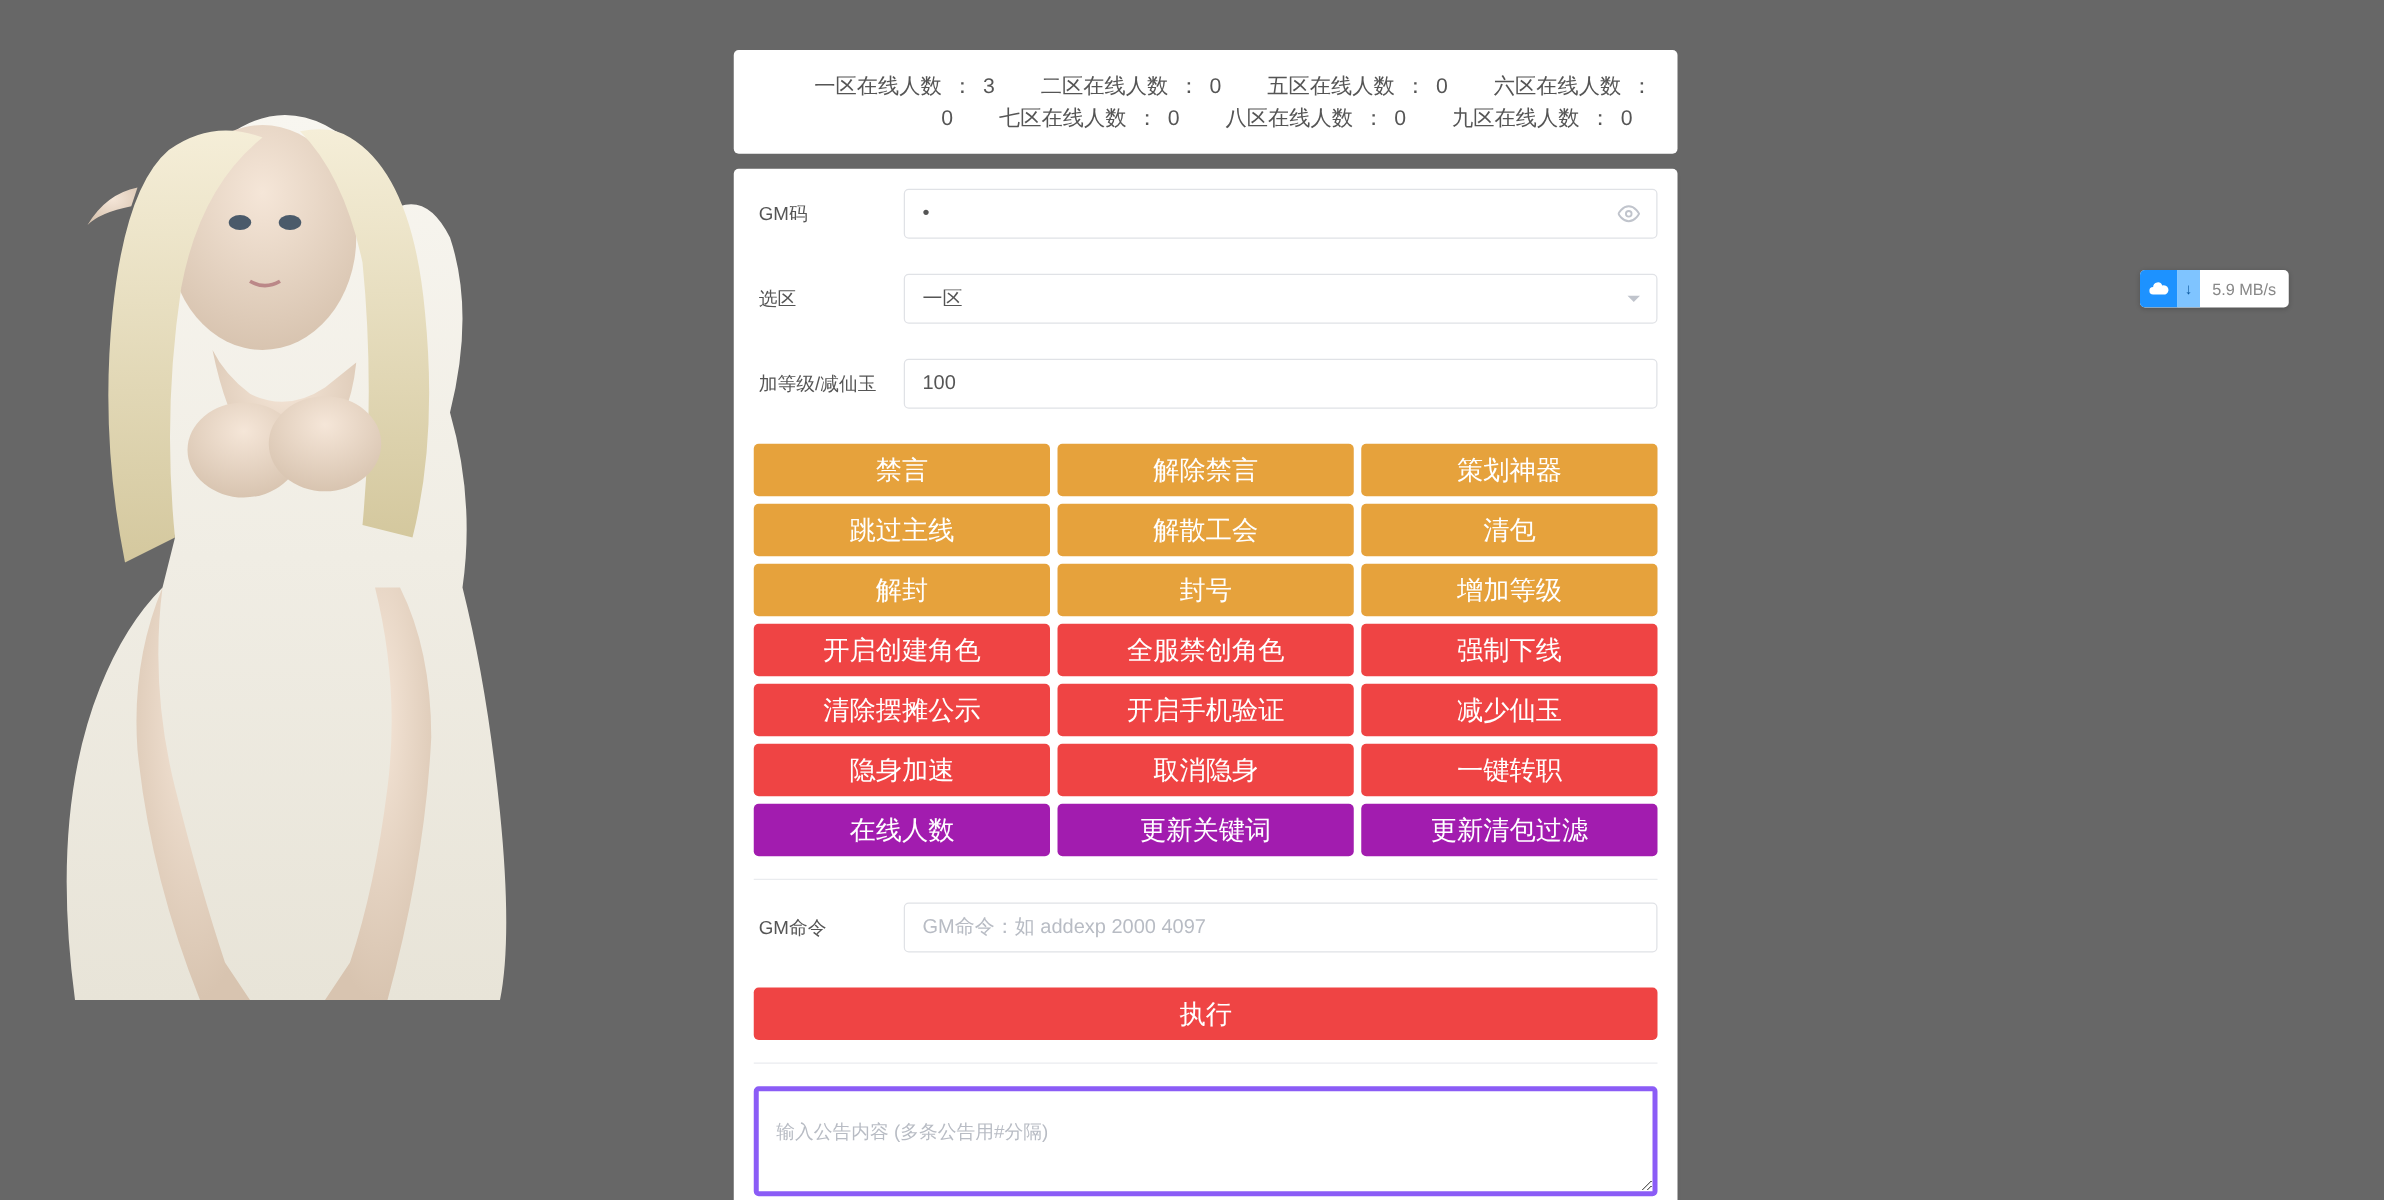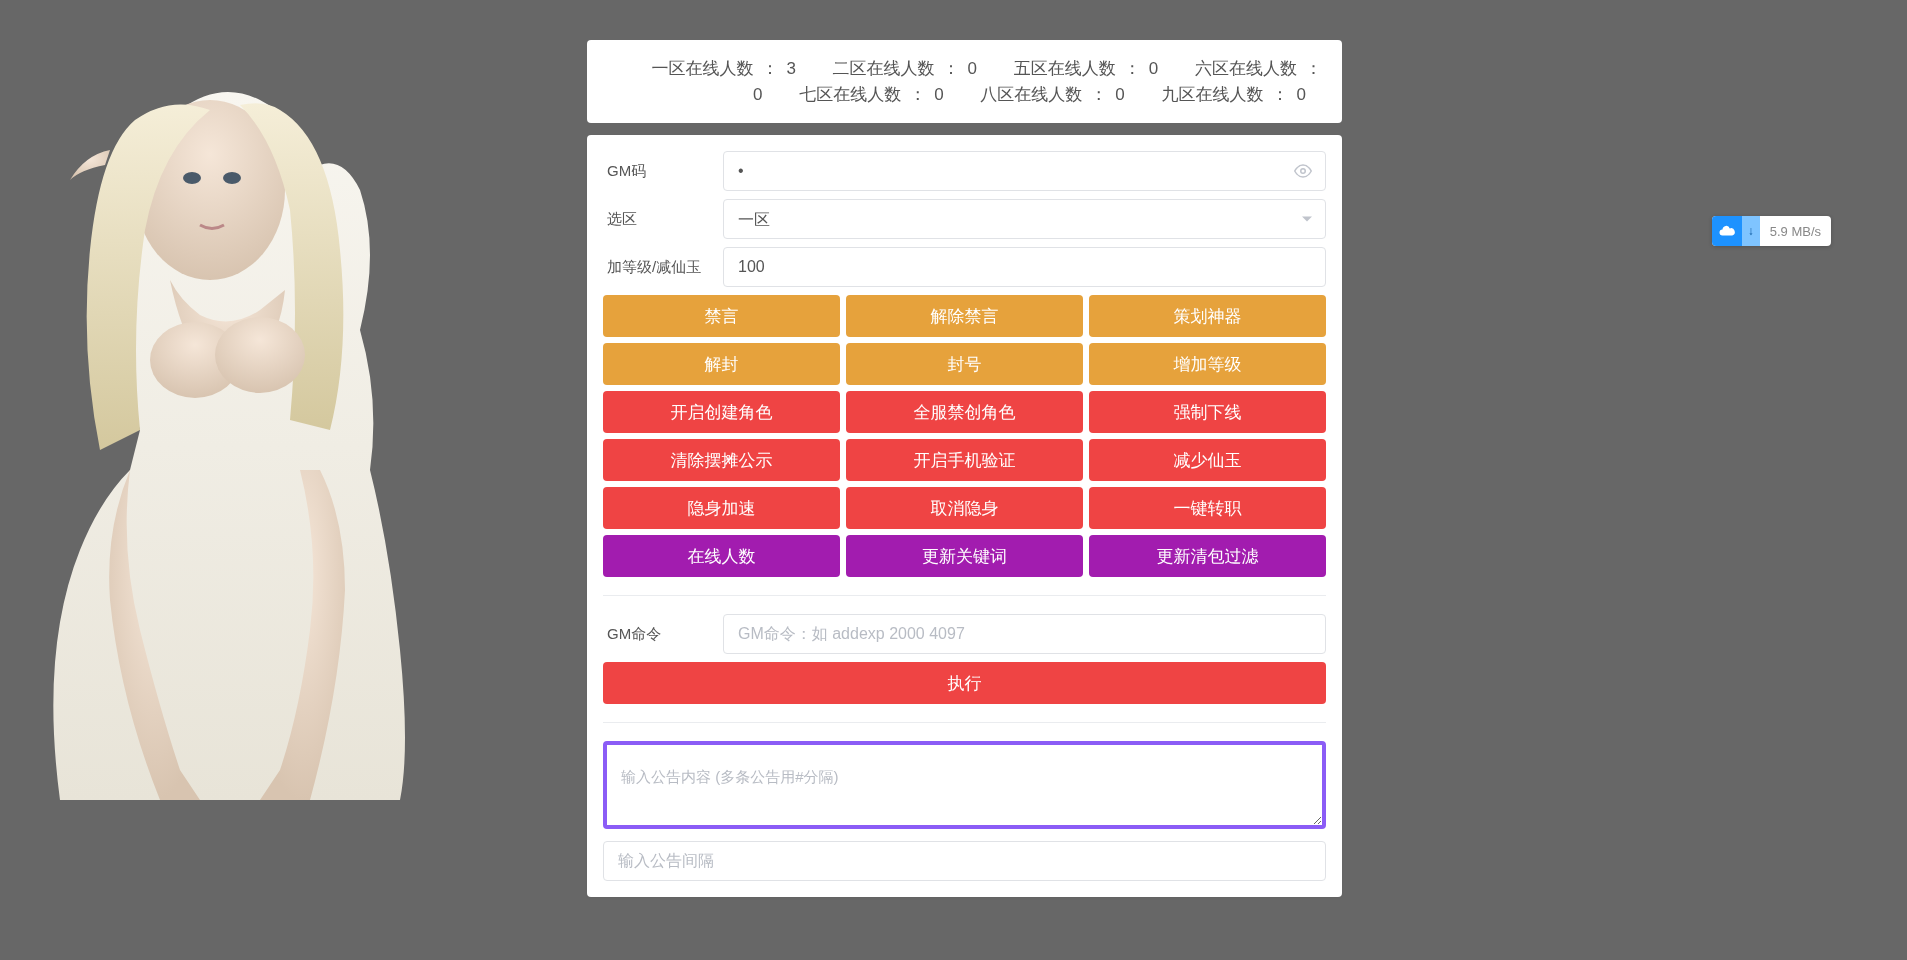--- a/index.html
+++ b/index.html
@@ -39,21 +39,21 @@
     .status-bar span { margin: 0 8px; }
     .form-card {
       background: #fff;
       border-radius: 4px;
       padding: 16px;
       box-shadow: 0 1px 3px rgba(0,0,0,0.05);
     }
     .form-row {
       display: flex;
       align-items: center;
-      margin-bottom: 8px;
+      margin-bottom: 28px;
     }
     .form-label {
       width: 120px;
       font-size: 15px;
       color: #555;
       padding-left: 4px;
     }
     .form-input-wrap {
       flex: 1;
       position: relative;
@@ -97,21 +97,21 @@
     .btn-grid {
       display: grid;
       grid-template-columns: 1fr 1fr 1fr;
       gap: 6px;
       margin-bottom: 6px;
     }
     .btn {
       height: 42px;
       border: none;
       border-radius: 4px;
-      font-size: 17px;
+      font-size: 21px;
       color: #fff;
       cursor: pointer;
       display: flex;
       align-items: center;
       justify-content: center;
     }
     .btn-orange { background: #e6a23c; }
     .btn-blue { background: #ef4444; }
     .btn-red { background: #a21caf; }
     .btn-full { width: 100%; margin-top: 6px; margin-bottom: 10px; }
@@ -248,20 +248,25 @@
         <input class="form-input" type="text" value="100" style="">
       </div>
     </div>
 
     <div class="btn-grid">
       <button class="btn btn-orange">禁言</button>
       <button class="btn btn-orange">解除禁言</button>
       <button class="btn btn-orange">策划神器</button>
     </div>
     <div class="btn-grid">
+      <button class="btn btn-orange">跳过主线</button>
+      <button class="btn btn-orange">解散工会</button>
+      <button class="btn btn-orange">清包</button>
+    </div>
+    <div class="btn-grid">
       <button class="btn btn-orange">解封</button>
       <button class="btn btn-orange">封号</button>
       <button class="btn btn-orange">增加等级</button>
     </div>
     <div class="btn-grid">
       <button class="btn btn-blue">开启创建角色</button>
       <button class="btn btn-blue">全服禁创角色</button>
       <button class="btn btn-blue">强制下线</button>
     </div>
     <div class="btn-grid">

